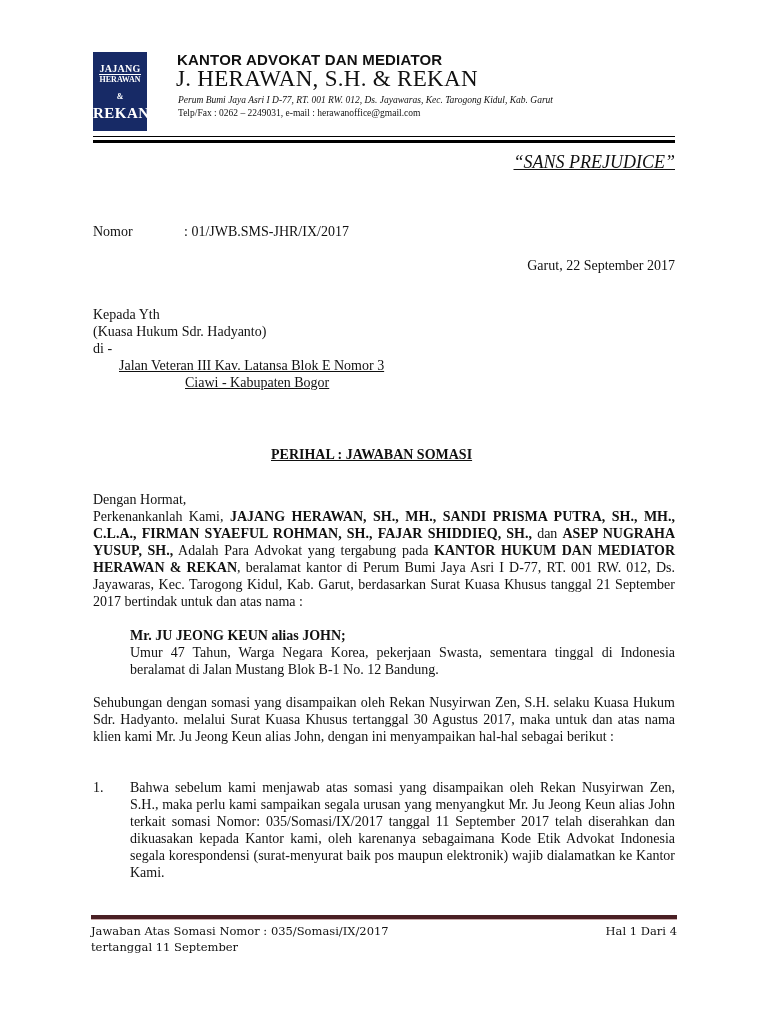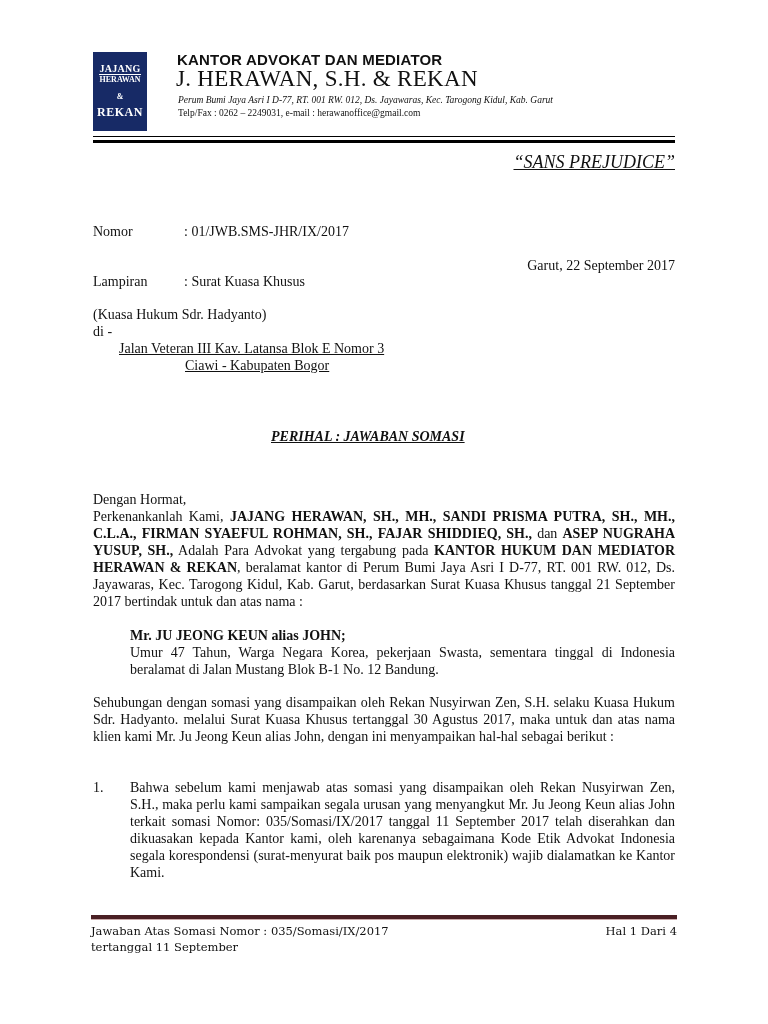--- a/index.html
+++ b/index.html
@@ -4,21 +4,21 @@
   <style>
     html, body { margin: 0; padding: 0; background: #ffffff; }
     body { width: 768px; height: 1024px; position: relative; overflow: hidden; font-family: "Liberation Serif", serif; color: #111; }
     .page { position: absolute; left: 0; top: 0; width: 768px; height: 1024px; }
 
     .logo { position: absolute; left: 93px; top: 52px; width: 54px; height: 79px; background: #172a66; color: #fff; text-align: center; font-family: "Liberation Serif", serif; font-weight: bold; }
     .logo .l1 { position: absolute; top: 11px; left: 0; right: 0; font-size: 10px; letter-spacing: 0.3px; }
     .logo .l1 span { border-bottom: 1px solid #fff; }
     .logo .l2 { position: absolute; top: 23px; left: 0; right: 0; font-size: 8px; }
     .logo .l3 { position: absolute; top: 40px; left: 0; right: 0; font-size: 8px; }
-    .logo .l4 { position: absolute; top: 53px; left: 0; right: 0; font-size: 12px; letter-spacing: 0.5px; }
+    .logo .l4 { position: absolute; top: 53px; left: 0; right: 0; font-size: 15px; letter-spacing: 0.5px; }
 
     .hdr-office { position: absolute; left: 177px; top: 51px; font-family: "Liberation Sans", sans-serif; font-weight: bold; font-size: 15px; letter-spacing: 0.2px; }
     .hdr-name { position: absolute; left: 176px; top: 66px; font-family: "Liberation Serif", serif; font-weight: normal; font-size: 23px; letter-spacing: 0.3px; }
     .hdr-addr { position: absolute; left: 178px; top: 95px; font-family: "Liberation Serif", serif; font-style: italic; font-size: 9.5px; }
     .hdr-tel { position: absolute; left: 178px; top: 108px; font-family: "Liberation Serif", serif; font-size: 9.5px; }
 
     .rule-thin { position: absolute; left: 93px; top: 136px; width: 582px; height: 0; border-top: 1.5px solid #000; }
     .rule-thick { position: absolute; left: 93px; top: 140px; width: 582px; height: 3px; background: #000; }
 
     .sans-prej { position: absolute; right: 93px; top: 152px; font-weight: normal; font-style: italic; font-size: 18px; text-decoration: underline; }
@@ -27,21 +27,21 @@
     .meta { position: absolute; left: 93px; top: 190px; }
     .meta .row { display: flex; margin-top: 33px; }
     .meta .k { width: 91px; }
 
     .date { position: absolute; right: 93px; top: 257px; }
 
     .to { position: absolute; left: 93px; top: 306px; }
     .to .street { padding-left: 26px; text-decoration: underline; }
     .to .city { padding-left: 92px; text-decoration: underline; }
 
-    .perihal { position: absolute; left: 271px; top: 428px; font-weight: bold; text-decoration: underline; font-style: italic; }
+    .perihal { position: absolute; left: 271px; top: 446px; font-weight: bold; text-decoration: underline; }
 
     .body { position: absolute; left: 93px; width: 582px; text-align: justify; }
     .p1 { top: 491px; }
     .p1 b { font-weight: bold; }
     .client { position: absolute; left: 130px; top: 627px; width: 545px; text-align: justify; }
     .p2 { top: 694px; }
     .item1 { position: absolute; left: 93px; top: 779px; width: 582px; display: flex; }
     .item1 .num { width: 37px; flex-shrink: 0; }
     .item1 .itxt { flex: 1; text-align: justify; }
 
@@ -69,29 +69,26 @@
   <div class="rule-thin"></div>
   <div class="rule-thick"></div>
 
   <div class="sans-prej">“SANS PREJUDICE”</div>
 
   <div class="meta txt">
     <div class="row">
       <span class="k">Nomor</span>
       <span>: 01/JWB.SMS-JHR/IX/2017</span>
     </div>
-    <div class="row">
-      <span class="k">Lampiran</span>
-      <span>: Surat Kuasa Khusus</span>
-    </div>
   </div>
 
   <div class="date txt">Garut, 22 September 2017</div>
 
   <div class="to txt">
+    <div>Kepada Yth</div>
     <div>(Kuasa Hukum Sdr. Hadyanto)</div>
     <div>di -</div>
     <div class="street"><span>Jalan Veteran III Kav. Latansa Blok E Nomor 3</span></div>
     <div class="city">Ciawi - Kabupaten Bogor</div>
   </div>
 
   <div class="perihal txt">PERIHAL : JAWABAN SOMASI</div>
 
   <div class="body txt p1">
     <div>Dengan Hormat,</div>

